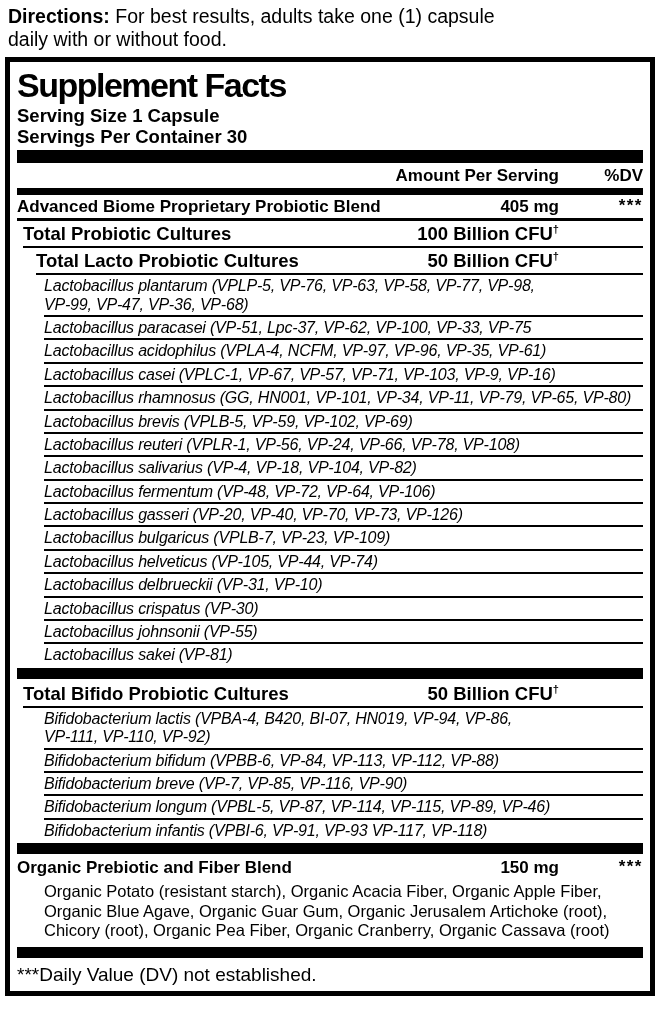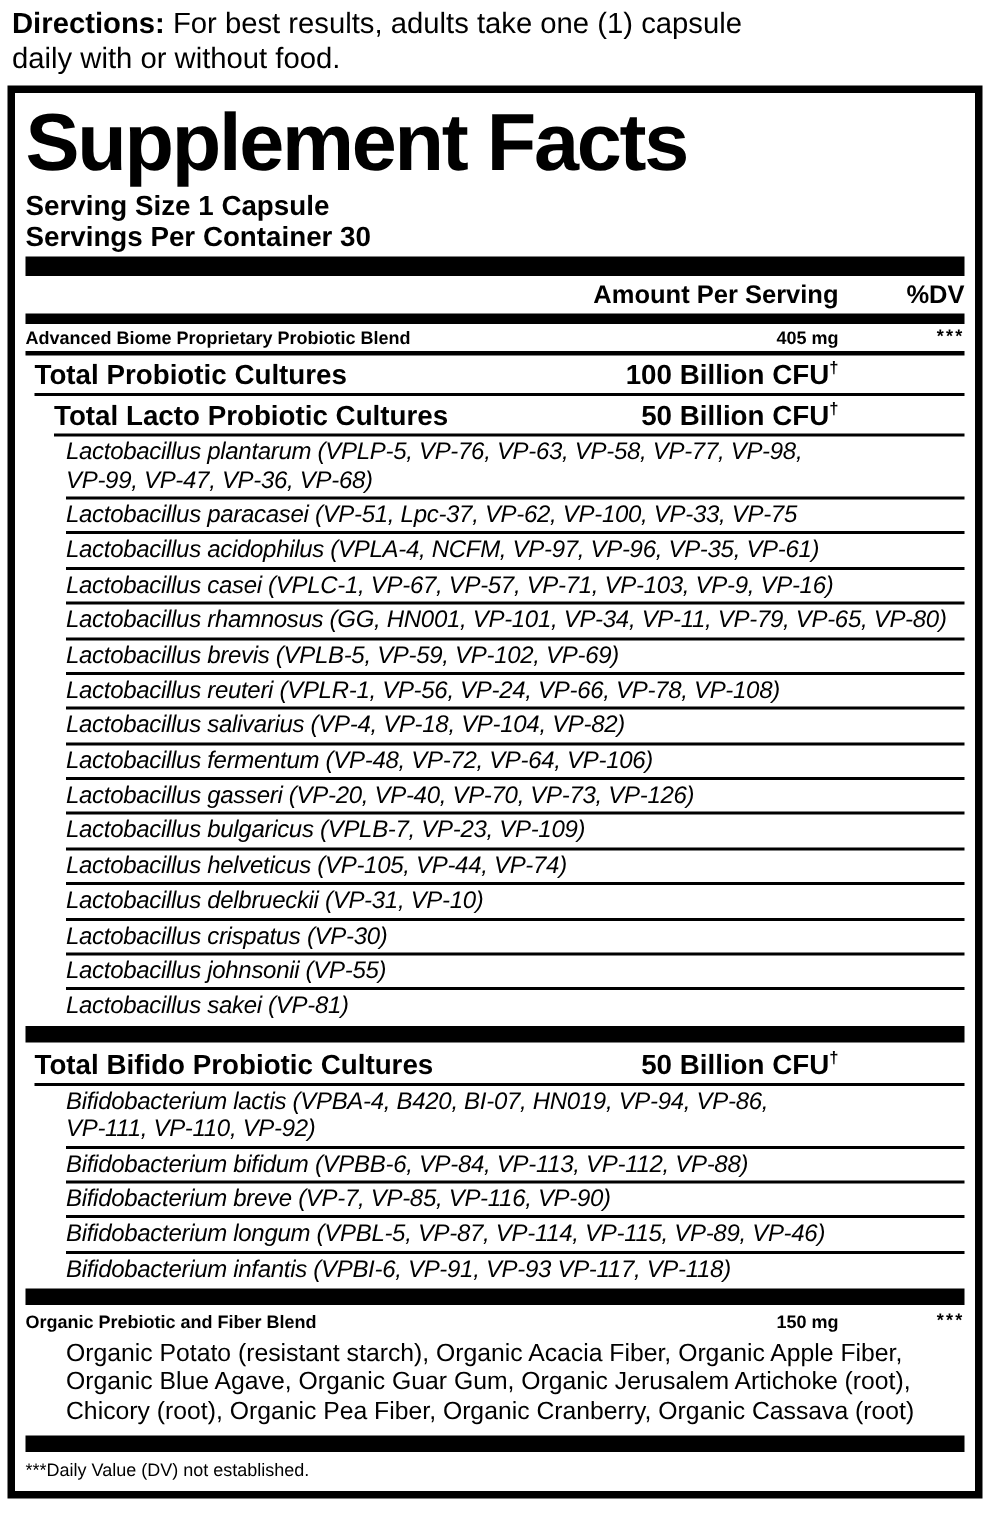--- a/index.html
+++ b/index.html
@@ -6,42 +6,42 @@
   body{
     width:661px;height:1024px;overflow:hidden;
     background:#fff;color:#000;
     font-family:"Liberation Sans",sans-serif;
     -webkit-font-smoothing:antialiased;
   }
   .directions{padding:5px 10px 6px 8px;font-size:19.5px;line-height:1.18;font-weight:bold}
   .dir-text{font-weight:normal;white-space:pre-line}
 
   .facts-box{margin:0 6px 6px 5px;border:5px solid #000;padding:5px 7px 4px 7px;background:#fff}
-  .sf-title{font-size:54px;font-weight:bold;letter-spacing:-1.5px;line-height:1.06;margin:0 0 2px 0}
+  .sf-title{font-size:34px;font-weight:bold;letter-spacing:-1.5px;line-height:1.06;margin:0 0 2px 0}
   .serving-line{font-size:18.5px;font-weight:bold;line-height:1.14}
   .thick-bar{height:13px;background:#000;margin-top:3px}
   .header-row{display:flex;align-items:flex-start;font-weight:bold;font-size:17px;padding:3px 0 2px}
   .hdr-spacer{flex:1}
   .header-bar{height:7px;background:#000}
 
   .rw{display:flex;align-items:baseline;padding:2px 0 1px}
   .lvl0{margin-left:0}.lvl1{margin-left:6px}.lvl2{margin-left:19px}.lvl3{margin-left:27px}
   .sep-thin{border-bottom:2px solid #000}
   .sep-medium{border-bottom:3px solid #000}
   .nm{flex:1;white-space:pre-line;line-height:1.15}
   .amt{width:170px;text-align:right;white-space:nowrap}
   .dv{width:84px;text-align:right}
-  .t-blend{font-weight:bold;font-size:12px}
+  .t-blend{font-weight:bold;font-size:17px}
   .t-blend .dv{align-self:flex-start;letter-spacing:1.5px;line-height:1}
   .t-subtotal{font-weight:bold;font-size:18.5px}
   .t-strain{font-size:16px}
   .t-strain .nm{font-style:italic;letter-spacing:-0.2px}
   .t-text{font-size:16.5px}
   .t-text .nm{line-height:1.18;padding:1px 0 3px}
-  .t-footnote{font-size:12px;padding:4px 0 2px}
+  .t-footnote{font-size:19px;padding:4px 0 2px}
   .section-bar{height:11px;background:#000;margin:2px 0}
   sup{font-size:60%;line-height:0}
 </style>
 </head>
 <body>
 
 <div class="directions">
   <b>Directions:</b><span class="dir-text"> For best results, adults take one (1) capsule
 daily with or without food.</span>
 </div>

